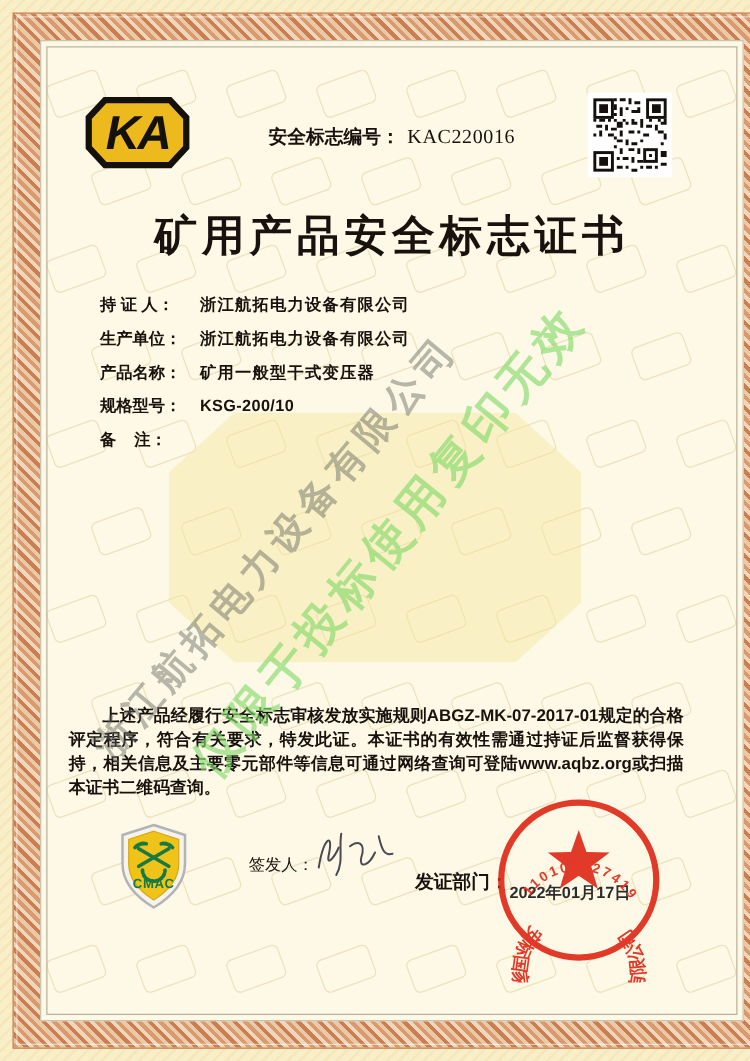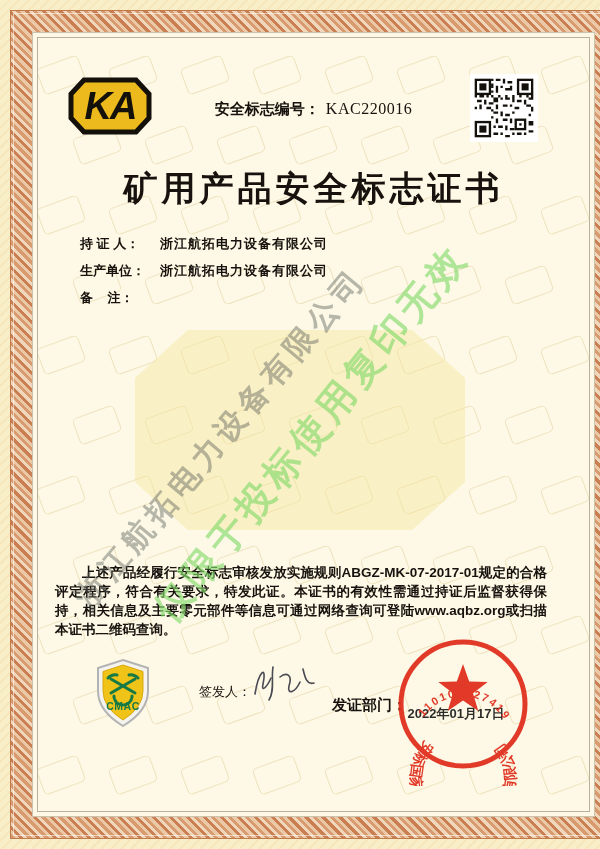--- a/index.html
+++ b/index.html
@@ -194,20 +194,26 @@
 
     <div class="title">矿用产品安全标志证书</div>
 
     <div class="fields">
       <div class="row">
         <span class="lbl">持 证 人：</span><span class="v-cn">浙江航拓电力设备有限公司</span>
       </div>
       <div class="row">
         <span class="lbl">生产单位：</span><span class="v-cn">浙江航拓电力设备有限公司</span>
       </div>
+      <div class="row">
+        <span class="lbl">产品名称：</span><span class="v-cn">矿用一般型干式变压器</span>
+      </div>
+      <div class="row">
+        <span class="lbl">规格型号：</span><span class="v-en">KSG-200/10</span>
+      </div>
       <div class="row remark">
         <span class="lbl">备    注：</span>
       </div>
     </div>
 
     <div class="statement">上述产品经履行安全标志审核发放实施规则ABGZ-MK-07-2017-01规定的合格评定程序，符合有关要求，特发此证。本证书的有效性需通过持证后监督获得保持，相关信息及主要零元部件等信息可通过网络查询可登陆www.aqbz.org或扫描本证书二维码查询。</div>
 
     <svg class="cmac" width="58" height="72" viewBox="0 0 58 72">
       <path d="M29,2 L54,10 V33 Q54,53 29,68 Q4,53 4,33 V10 Z" fill="#f4f3ee" stroke="#b3b3b3" stroke-width="2"></path>
       <path d="M29,7 L49,13.5 V33 Q49,49.5 29,62 Q9,49.5 9,33 V13.5 Z" fill="#f0c318" stroke="#d9a810" stroke-width="1"></path>

